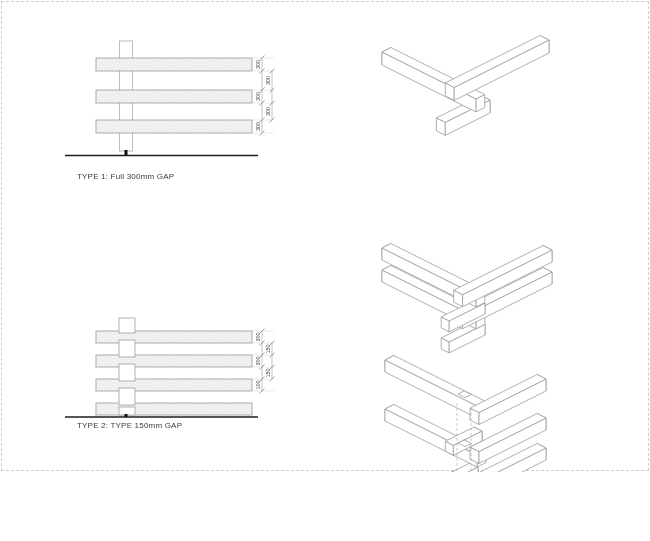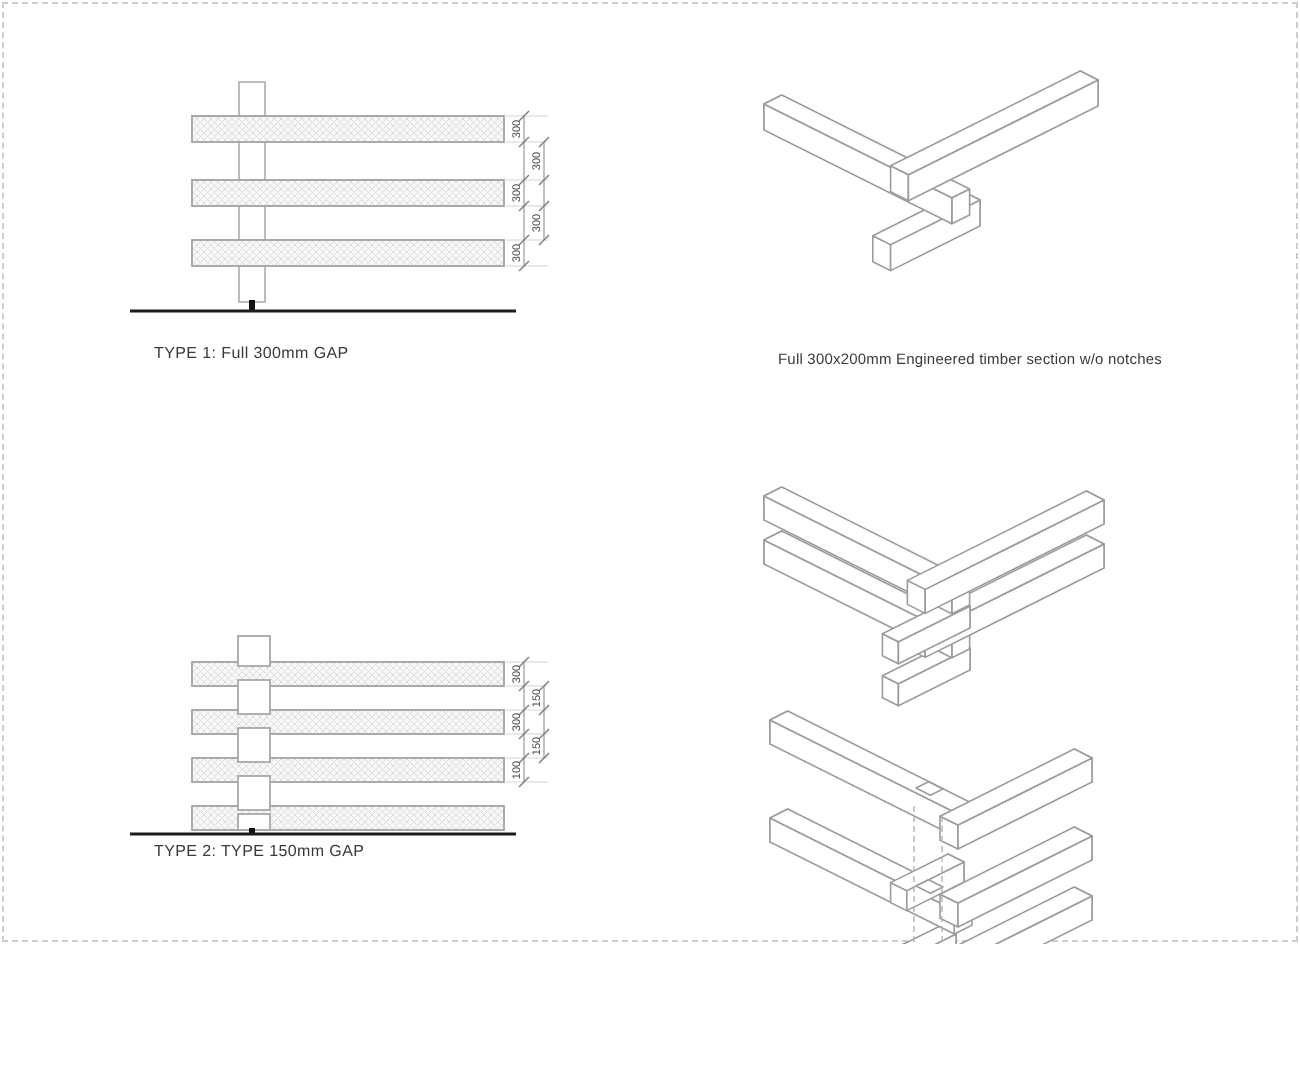--- a/index.html
+++ b/index.html
@@ -136,21 +136,20 @@
       <polygon points="128.0,70.0 83.3,92.3 74.4,87.9 119.1,65.5"></polygon>
       <polygon points="20.0,22.0 28.9,17.5 28.9,30.5 20.0,35.0"></polygon>
       <polygon points="113.9,68.9 122.8,64.5 122.8,77.5 113.9,81.9"></polygon>
       <polygon points="20.0,22.0 113.9,68.9 113.9,81.9 20.0,35.0"></polygon>
       <polygon points="20.0,22.0 113.9,68.9 122.8,64.5 28.9,17.5"></polygon>
       <polygon points="187.0,10.0 178.1,5.5 178.1,18.5 187.0,23.0"></polygon>
       <polygon points="92.2,57.4 83.3,52.9 83.3,65.9 92.2,70.4"></polygon>
       <polygon points="187.0,10.0 92.2,57.4 92.2,70.4 187.0,23.0"></polygon>
       <polygon points="187.0,10.0 92.2,57.4 83.3,52.9 178.1,5.5"></polygon>
     </svg>
-  <div class="captiontxt" style="left:389px;top:175px;">Full 300x200mm Engineered timber section w/o notches</div>
 
   <svg id="iso2" class="abs iso" style="left:362px;top:240px;" width="260" height="112" viewBox="0 0 260 112">
       <polygon points="123.0,84.0 115.0,80.0 115.0,91.0 123.0,95.0"></polygon>
       <polygon points="87.2,101.9 79.2,97.9 79.2,108.9 87.2,112.9"></polygon>
       <polygon points="123.0,84.0 87.2,101.9 87.2,112.9 123.0,95.0"></polygon>
       <polygon points="123.0,84.0 87.2,101.9 79.2,97.9 115.0,80.0"></polygon>
       <polygon points="20.0,30.0 28.9,25.5 28.9,37.5 20.0,42.0"></polygon>
       <polygon points="113.9,76.9 122.8,72.5 122.8,84.5 113.9,88.9"></polygon>
       <polygon points="20.0,30.0 113.9,76.9 113.9,88.9 20.0,42.0"></polygon>
       <polygon points="20.0,30.0 113.9,76.9 122.8,72.5 28.9,25.5"></polygon>

